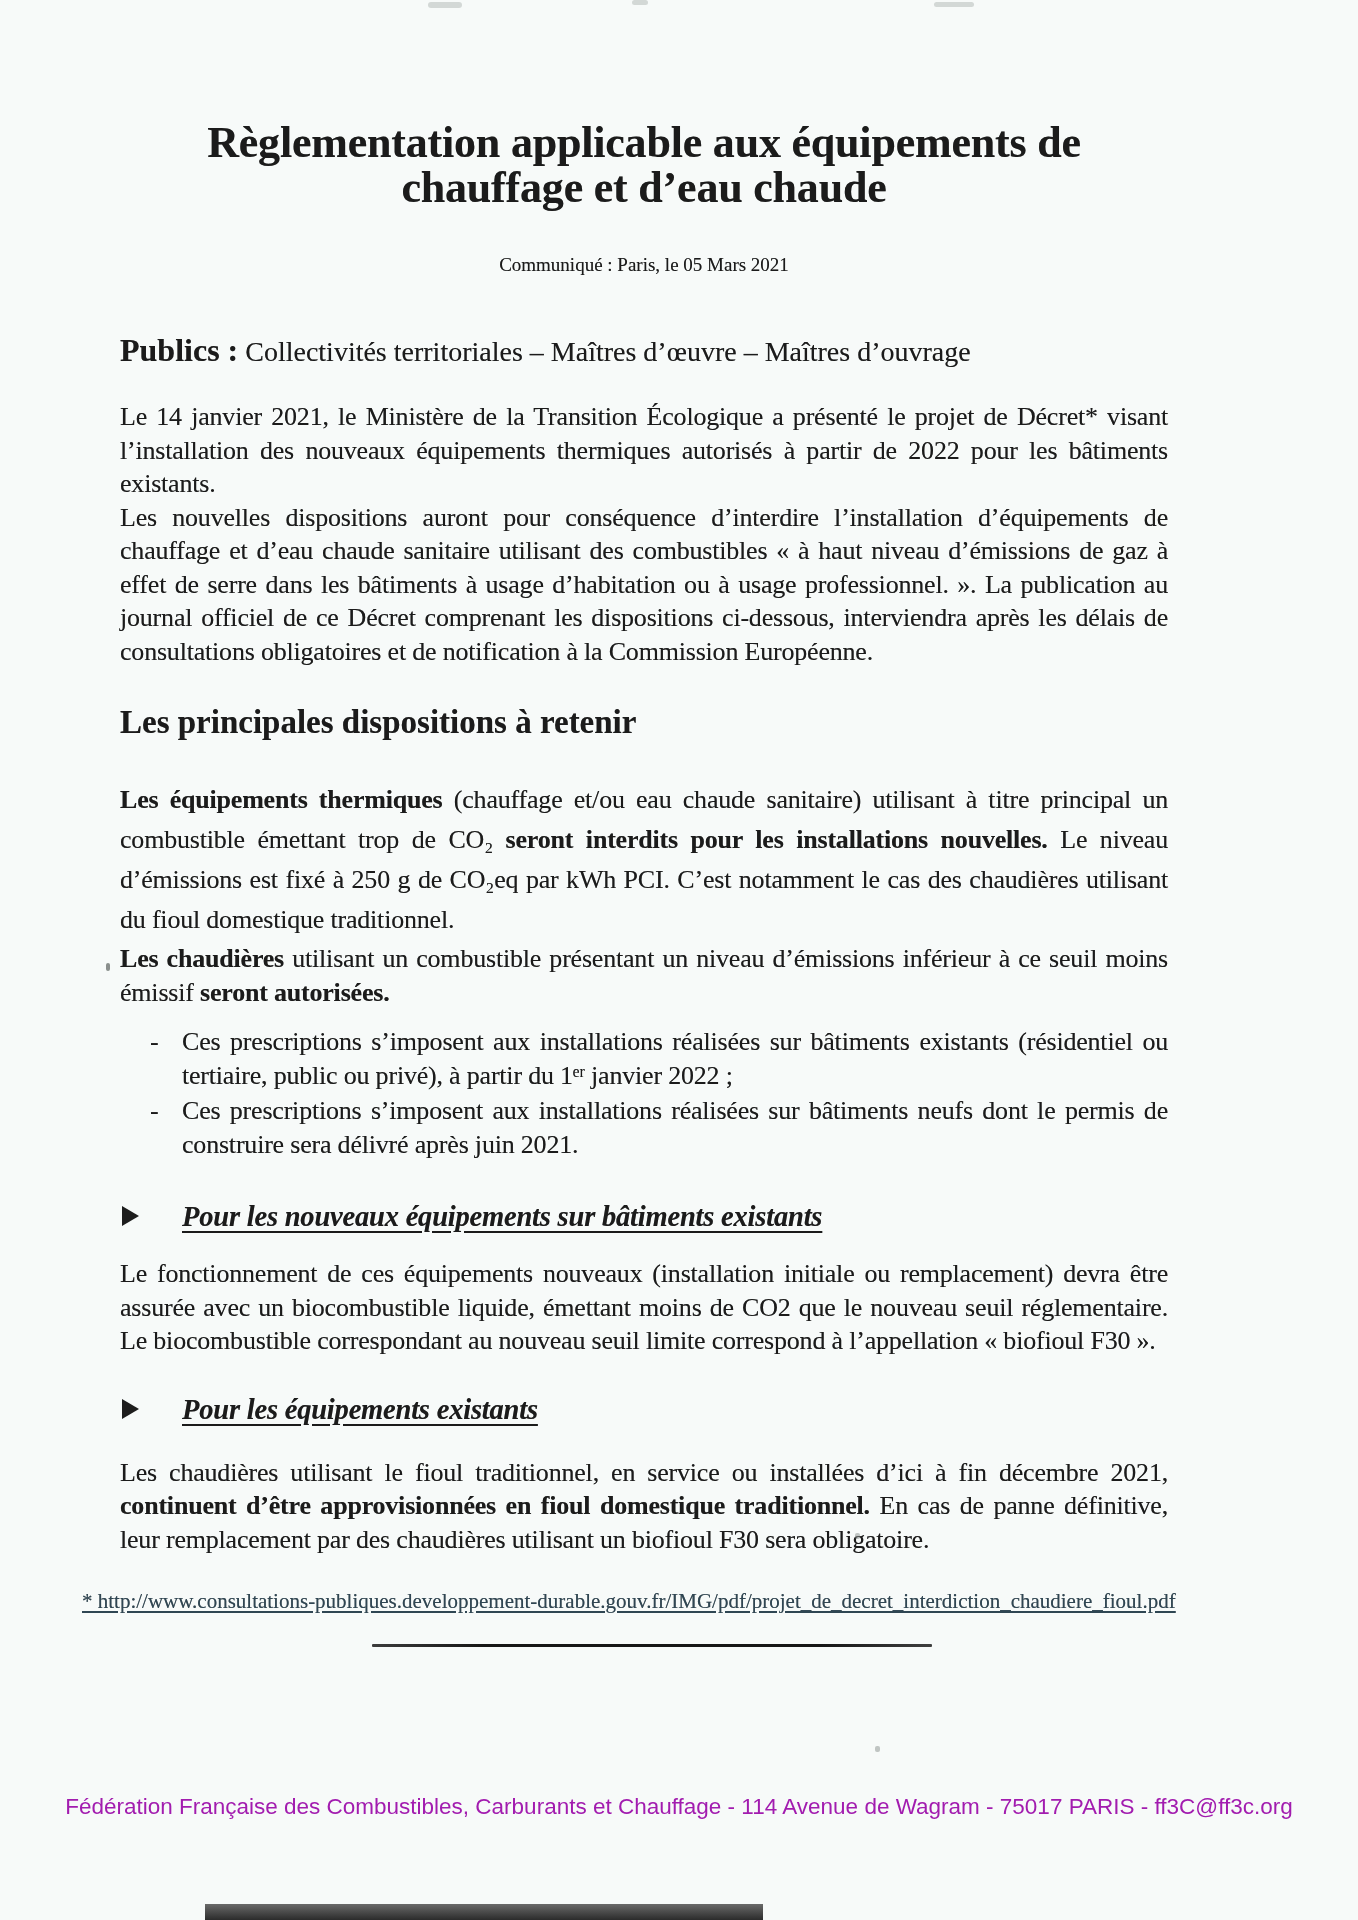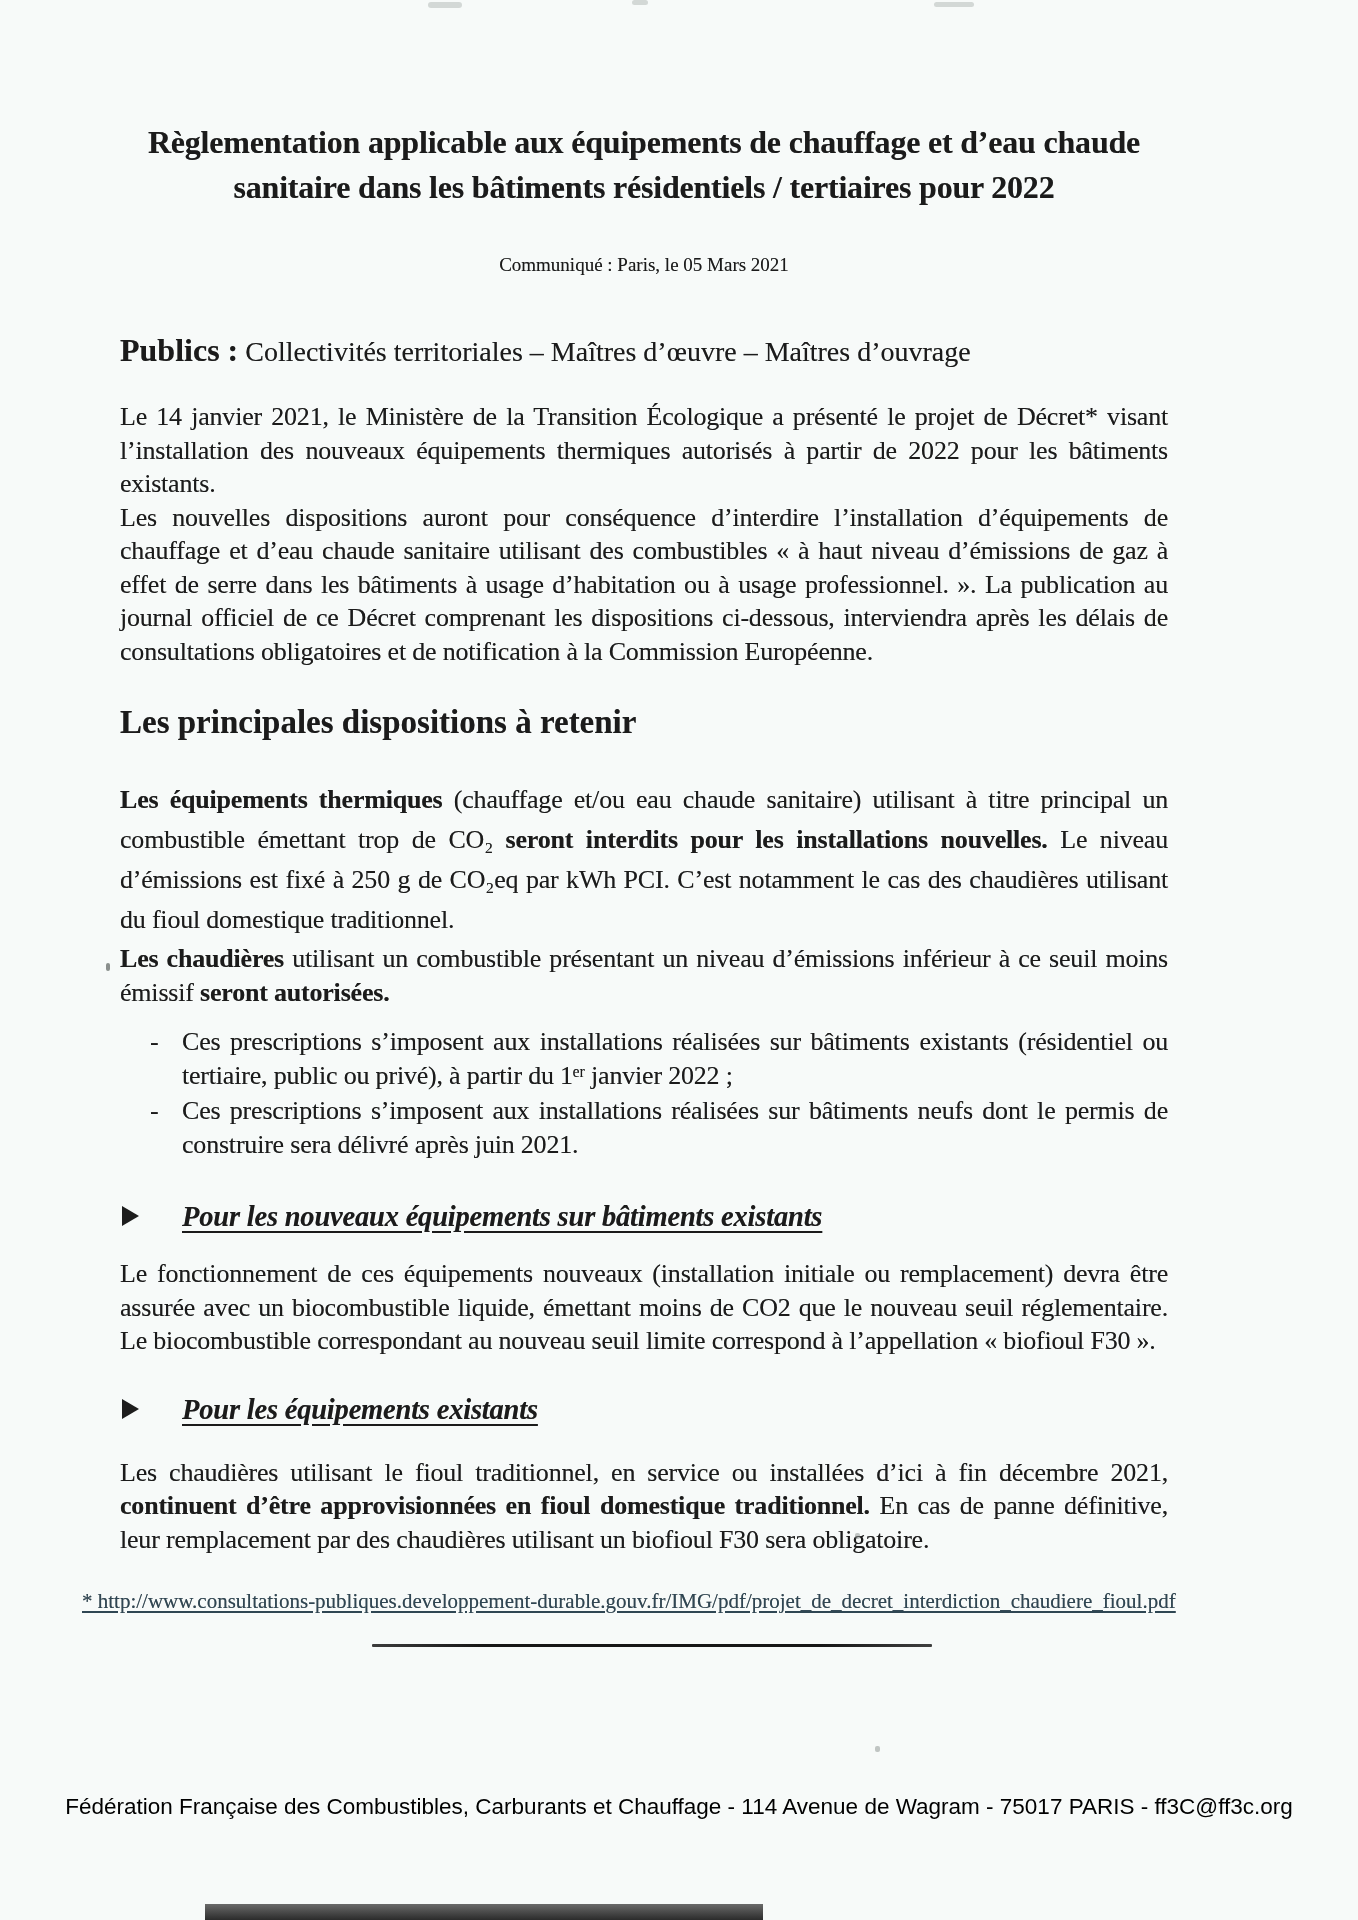--- a/index.html
+++ b/index.html
@@ -13,21 +13,21 @@
     width:1358px;height:1920px;position:relative;overflow:hidden;
     background:var(--paper);
     color:var(--ink);
     font-family:"Liberation Serif","DejaVu Serif","DejaVu Sans",serif;
     text-shadow:0 0 .5px rgba(20,20,20,.45);
   }
   .content{padding:0 190px 0 120px;}
 
   .doc-title{
     margin:120px 0 12px 0;text-align:center;font-weight:bold;
-    font-size:32px;line-height:45px;letter-spacing:-.2px;
+    font-size:44px;line-height:45px;letter-spacing:-.2px;
   }
   .dateline{margin-top:38px;text-align:center;font-size:19px;line-height:34px;}
 
   .publics{margin-top:46px;font-size:28px;line-height:44px;}
   .publics .publics-label{font-size:32px;font-weight:bold;text-align:center;}
 
   .body-text{font-size:26px;line-height:33.5px;letter-spacing:-.2px;text-align:justify;}
   .body-text p{margin:0;}
 
   .intro{margin-top:26px;}
@@ -68,21 +68,21 @@
   }
 
   .divider{
     margin:30px 0 0 252px;width:560px;height:3px;border-radius:1px;
     background:linear-gradient(90deg,#3c3c3c,#161616 20%,#161616 80%,#3f3f3f);
   }
 
   .page-footer{
     position:absolute;left:0;right:0;top:1794px;text-align:center;
     font-family:"Liberation Sans","DejaVu Sans",sans-serif;
-    font-size:22.5px;color:#000000;letter-spacing:0;text-shadow:none;
+    font-size:22.5px;color:#a21caf;letter-spacing:0;text-shadow:none;
   }
 
   .scan-bar{
     position:absolute;left:205px;top:1904px;width:558px;height:16px;
     background:linear-gradient(180deg,#6a6a6a,#2b2b2b);
   }
   .smudge{position:absolute;background:#d3d8d6;border-radius:3px;}
   .speck{position:absolute;background:#8a8f8d;border-radius:2px;}
 </style>
 </head>
@@ -94,21 +94,20 @@
   <div class="smudge" style="left:632px;top:0;width:16px;height:5px;"></div>
   <div class="smudge" style="left:934px;top:2px;width:40px;height:5px;"></div>
   <div class="speck" style="left:106px;top:963px;width:4px;height:8px;"></div>
   <div class="speck" style="left:855px;top:1533px;width:5px;height:6px;opacity:.5;"></div>
   <div class="speck" style="left:875px;top:1746px;width:5px;height:6px;opacity:.5;"></div>
 
   <div class="content">
 
     <div class="doc-title">
       <div>Règlementation applicable aux équipements de chauffage et d’eau chaude</div>
-      <div>sanitaire dans les bâtiments résidentiels / tertiaires pour 2022</div>
     </div>
 
     <div class="dateline">Communiqué : Paris, le 05 Mars 2021</div>
 
     <div class="publics"><span class="publics-label">Publics :</span><span> Collectivités territoriales – Maîtres d’œuvre – Maîtres d’ouvrage</span></div>
 
     <div class="body-text intro">
       <p>Le 14 janvier 2021, le Ministère de la Transition Écologique a présenté le projet de Décret* visant l’installation des nouveaux équipements thermiques autorisés à partir de 2022 pour les bâtiments existants.</p>
       <p>Les nouvelles dispositions auront pour conséquence d’interdire l’installation d’équipements de chauffage et d’eau chaude sanitaire utilisant des combustibles « à haut niveau d’émissions de gaz à effet de serre dans les bâtiments à usage d’habitation ou à usage professionnel. ». La publication au journal officiel de ce Décret comprenant les dispositions ci-dessous, interviendra après les délais de consultations obligatoires et de notification à la Commission Européenne.</p>
     </div>

